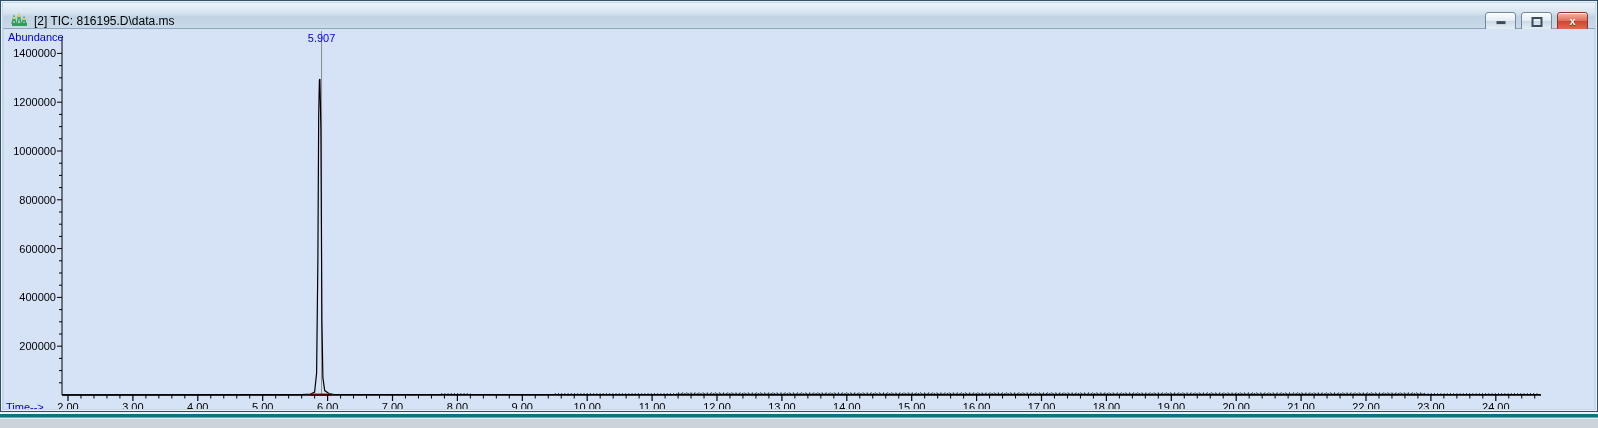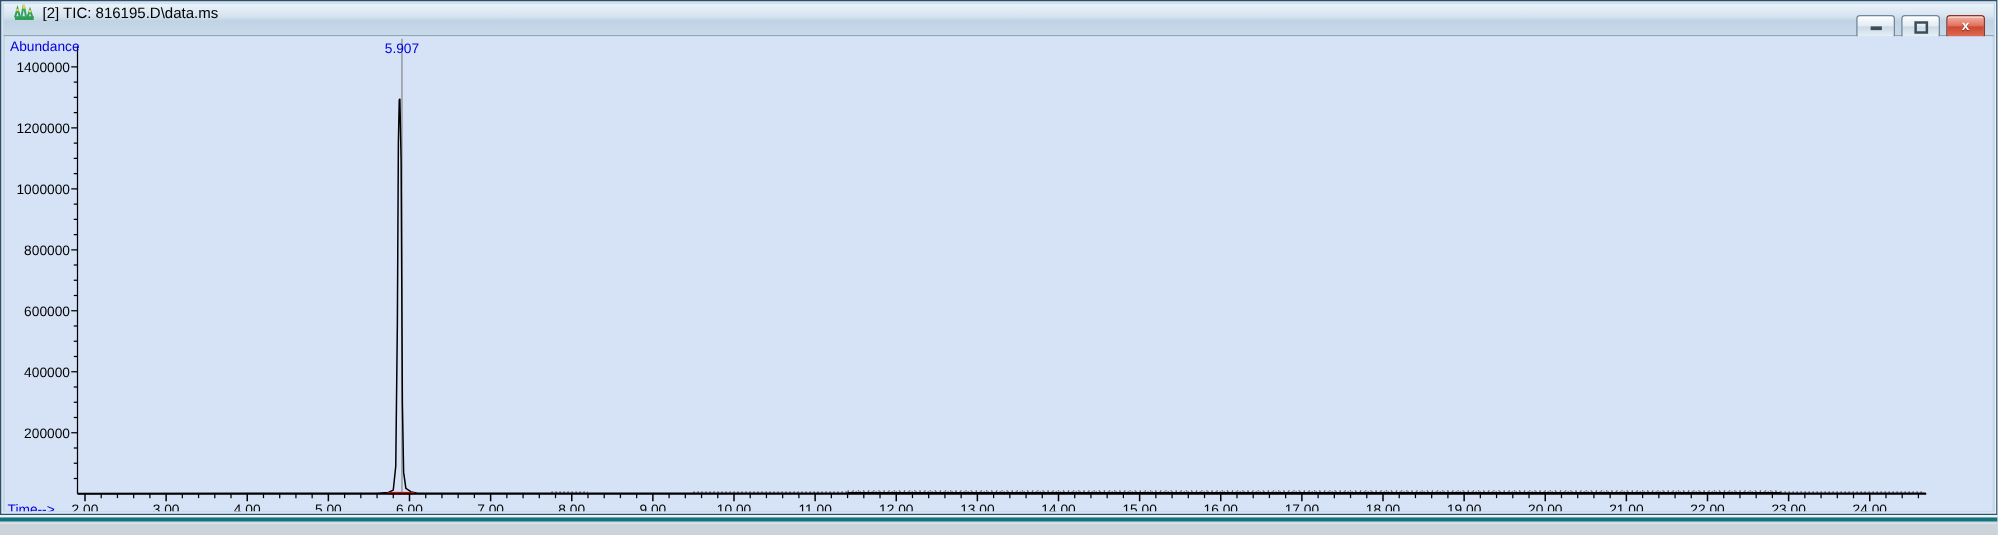--- a/index.html
+++ b/index.html
@@ -13,21 +13,21 @@
   .window{
     position:absolute;left:0;top:0;width:1596px;height:410px;
     border:1px solid #2f4f6b;
     background:#c5d8e8;
     box-shadow:inset 0 0 0 1px #e7f1f9;
   }
   .titlebar{
     position:absolute;left:2px;top:2px;right:2px;height:25px;
     background:linear-gradient(to bottom,#eaf3fb 0%,#d6e3ef 40%,#c0d3e4 55%,#c9dae9 100%);
     border-bottom:1px solid #8fa6ba;
-    display:flex;align-items:flex-start;
+    display:flex;align-items:flex-end;
   }
   .title-icon{width:17px;height:15px;margin-left:8px;flex:0 0 auto;}
   .title-text{
     margin-left:6px;font-size:12px;color:#000;white-space:nowrap;
     letter-spacing:0px;
   }
   .win-controls{position:absolute;right:7px;top:9px;display:flex;gap:5px;}
   .win-btn{
     width:29px;height:17px;border-radius:3px;position:relative;
     border:1px solid #74889b;

